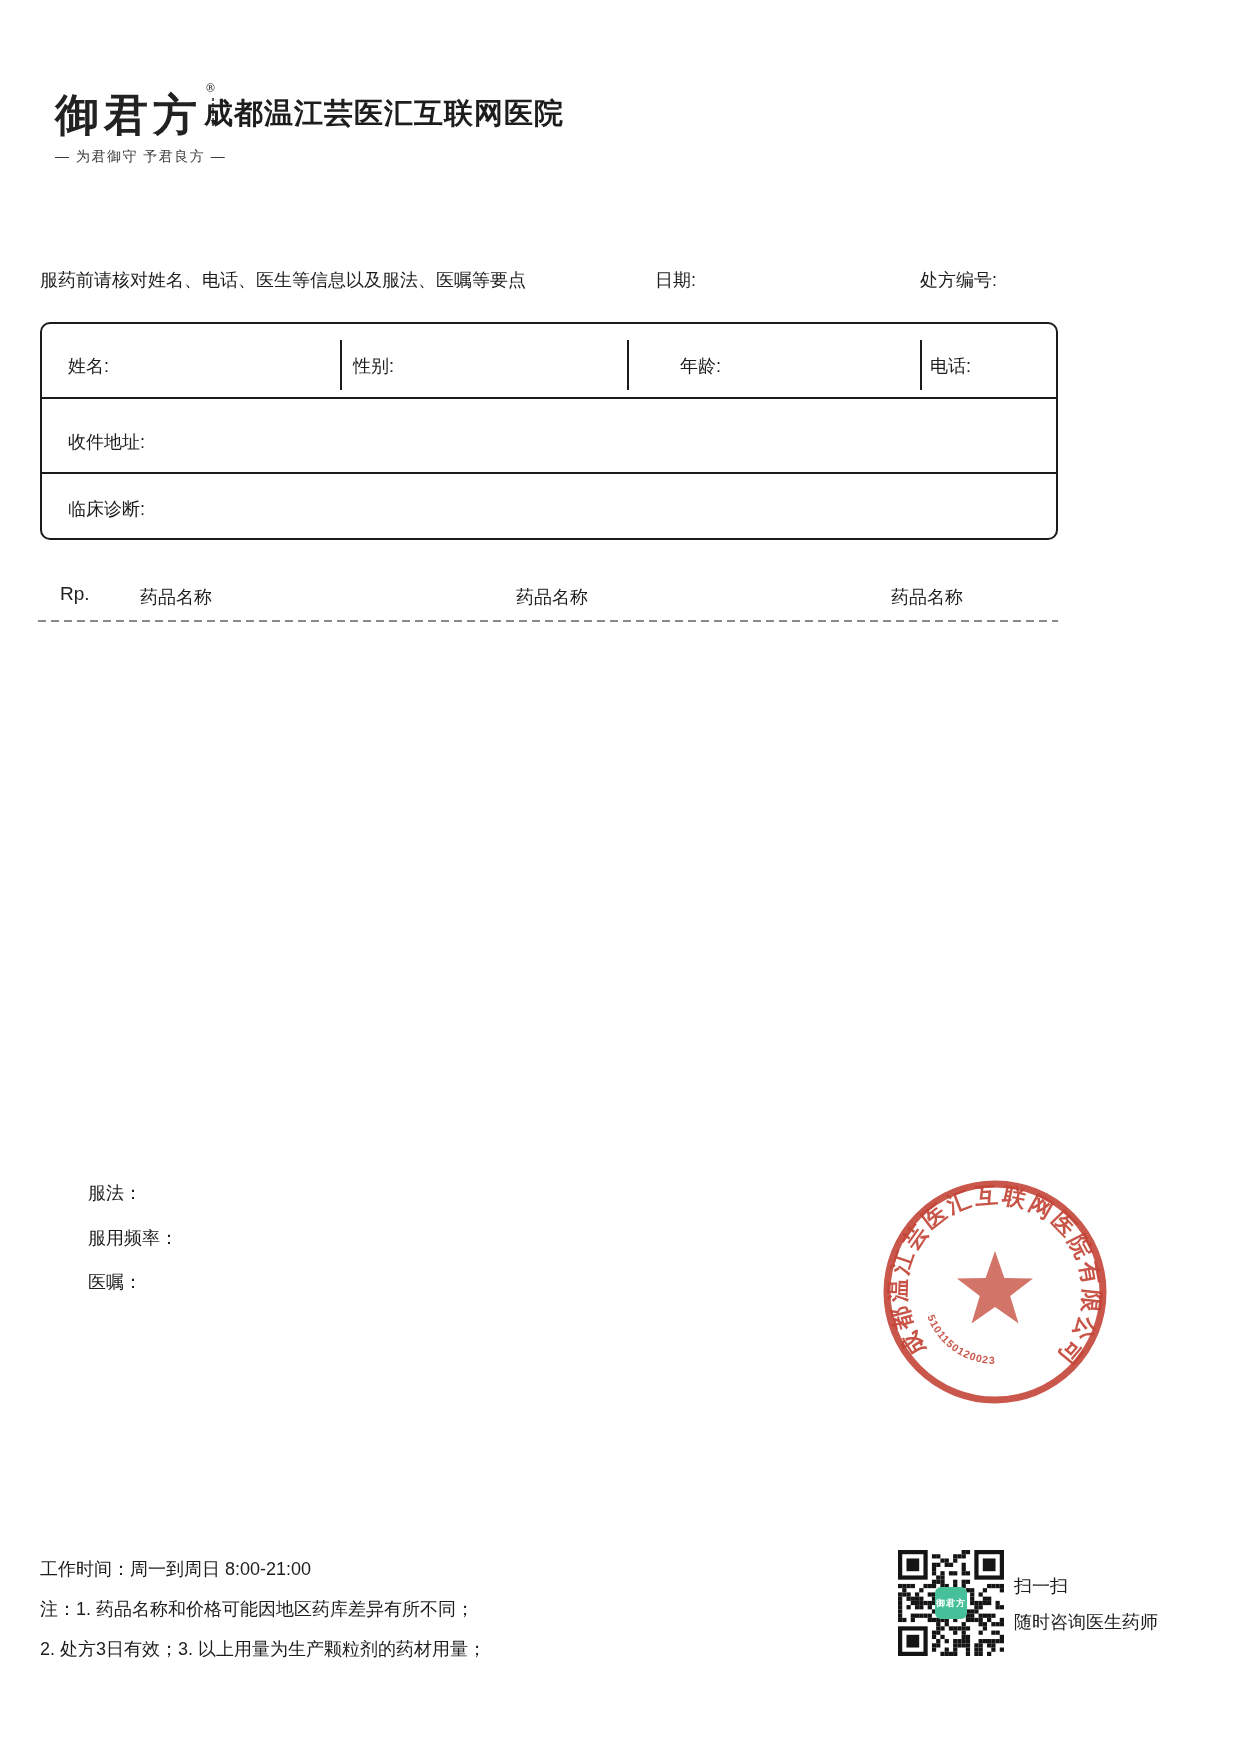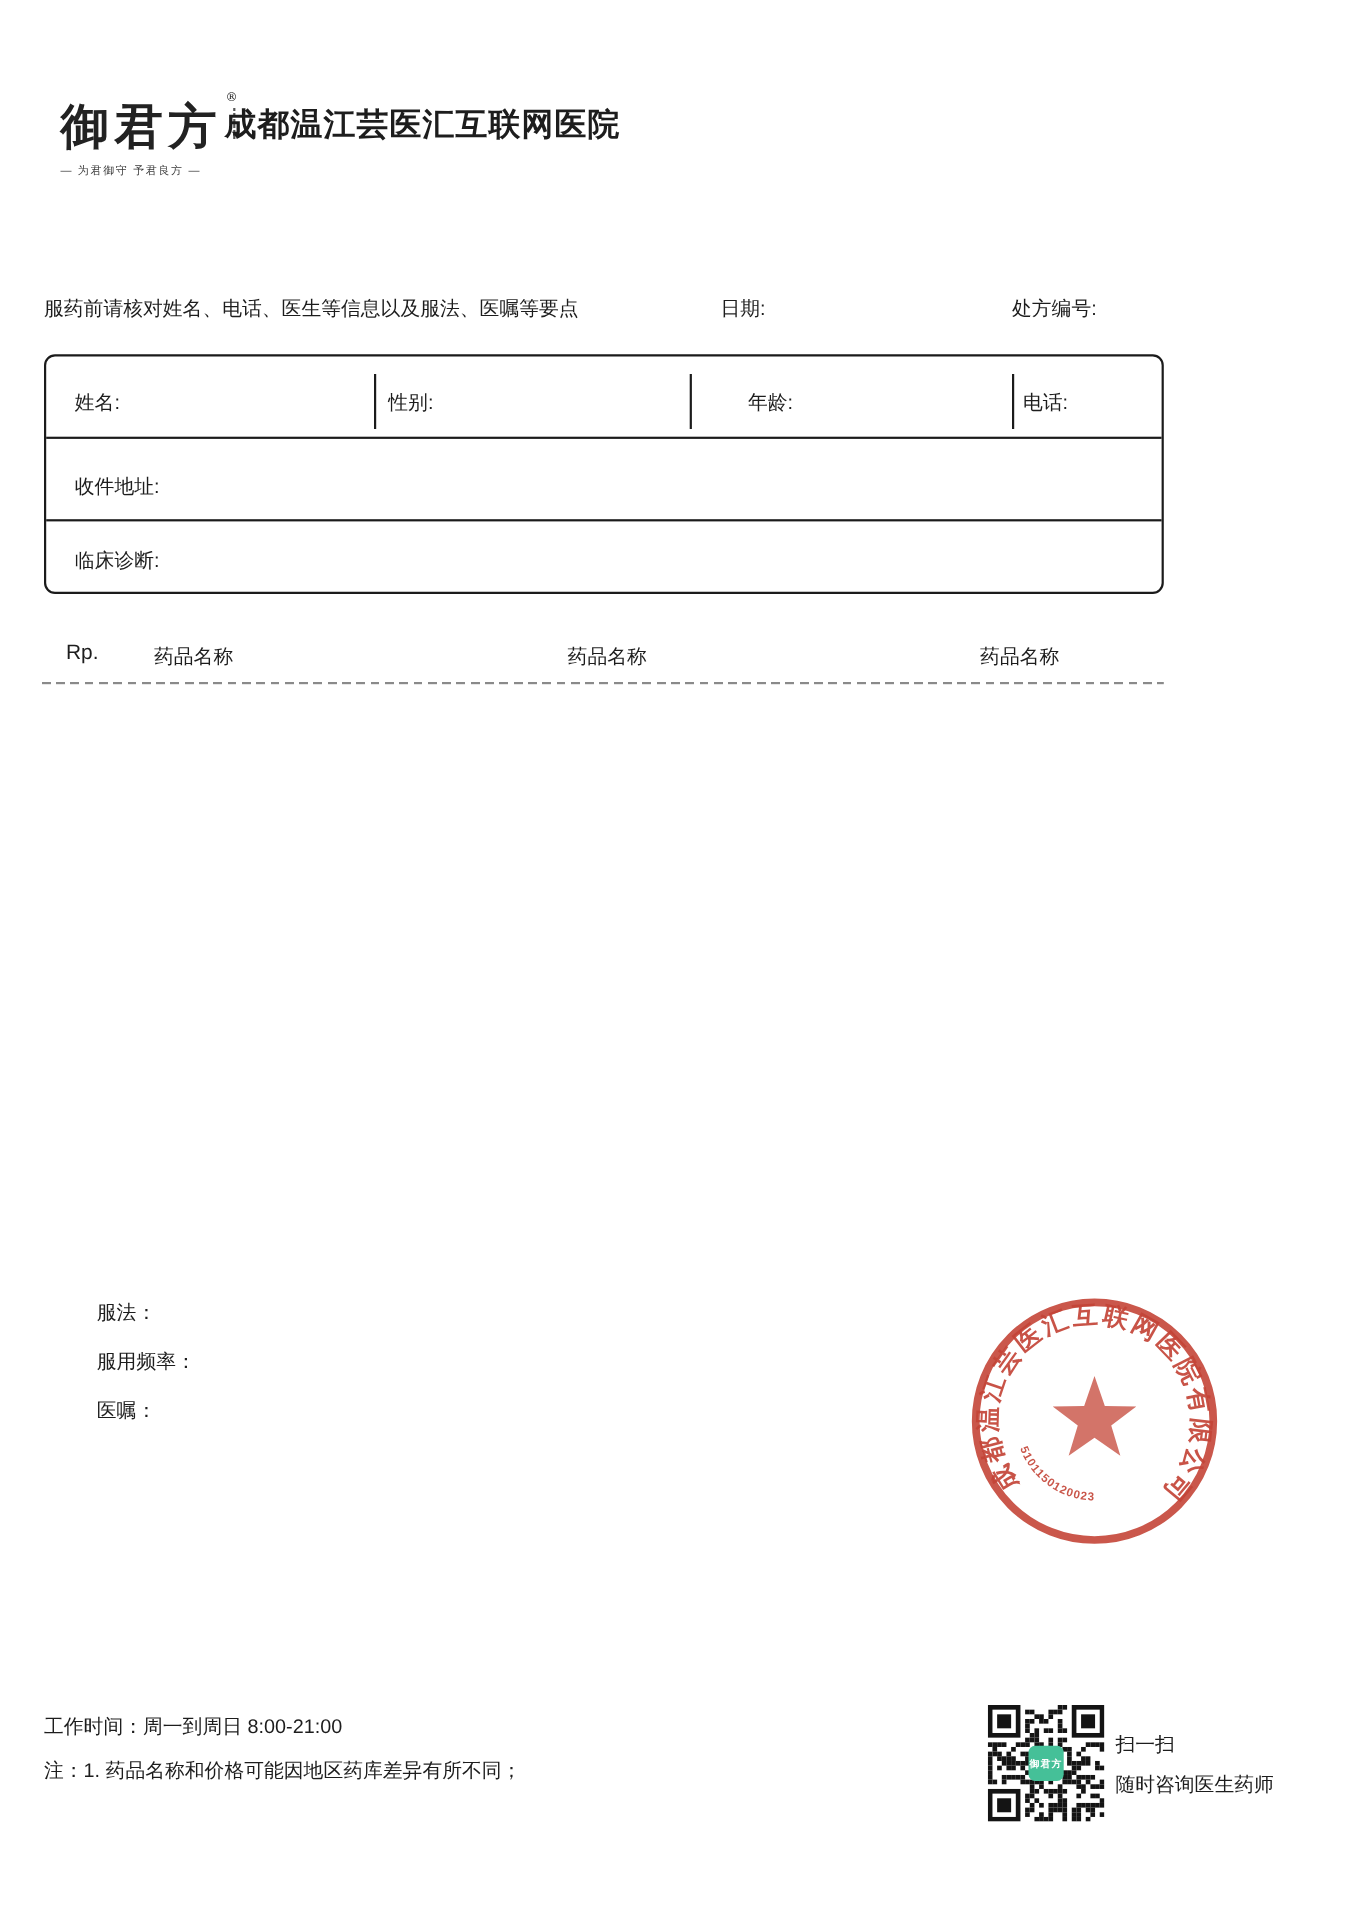--- a/index.html
+++ b/index.html
@@ -10,21 +10,21 @@
     font-family:"Liberation Sans","DejaVu Sans",sans-serif; color:#1d1d1d;
   }
   .abs { position:absolute; }
 
   
   .logo-name { left:55px; top:86px; font-family:"DejaVu Serif","Liberation Serif",serif;
     font-size:44px; font-weight:700; letter-spacing:5px; color:#222; }
   .logo-reg { position:absolute; top:-4px; right:-14px; font-size:11px; font-weight:400; letter-spacing:0; }
   .logo-vmark { position:absolute; top:12px; right:-12px; width:2px; height:30px;
     background:repeating-linear-gradient(#555 0 3px, transparent 3px 5px); }
-  .logo-tagline { left:55px; top:148px; font-size:10px; letter-spacing:1.5px; color:#3a3a3a; white-space:nowrap;text-align:right; }
+  .logo-tagline { left:55px; top:148px; font-size:14px; letter-spacing:1.5px; color:#3a3a3a; white-space:nowrap;text-align:right; }
   .hospital-title { left:204px; top:94px; font-size:29px; font-weight:700; letter-spacing:1px; }
 
   
   .notice { left:40px; top:268px; font-size:18px; }
   .date-label { left:655px; top:268px; font-size:18px; }
   .rxno-label { left:920px; top:268px; font-size:18px; }
 
   
   .patient-box { left:40px; top:322px; width:1018px; height:218px;
     border:2px solid #1b1b1b; border-radius:10px; }
@@ -112,20 +112,21 @@
       <textPath href="#ringPath">成都温江芸医汇互联网医院有限公司</textPath>
     </text>
     <text font-size="10.5" font-weight="700" letter-spacing="1" fill-opacity="0.9" fill="#bf3527">
       <textPath href="#serialPath">5101150120023</textPath>
     </text>
     <polygon fill-opacity="0.75" points="116,75 125.4,102.1 154,102.6 131.2,119.9 139.5,147.4 116,131 92.5,147.4 100.8,119.9 78,102.6 106.6,102.1" fill="#bf3527"></polygon>
   </svg>
 
   <div class="abs foot" style="top:1557px;">工作时间：周一到周日 8:00-21:00</div>
   <div class="abs foot" style="top:1597px;">注：1. 药品名称和价格可能因地区药库差异有所不同；</div>
+  <div class="abs foot" style="top:1637px;">2. 处方3日有效；3. 以上用量为生产颗粒剂的药材用量；</div>
 
   <div class="abs qr-wrap">
     <svg id="qr-svg" width="106" height="106" viewBox="0 0 105 105">
         <g fill="#141414">
           <rect x="63.0" y="0.0" width="4.2" height="4.2"></rect>
           <rect x="67.2" y="0.0" width="4.2" height="4.2"></rect>
           <rect x="33.6" y="4.2" width="4.2" height="4.2"></rect>
           <rect x="37.8" y="4.2" width="4.2" height="4.2"></rect>
           <rect x="54.6" y="4.2" width="4.2" height="4.2"></rect>
           <rect x="58.8" y="4.2" width="4.2" height="4.2"></rect>

